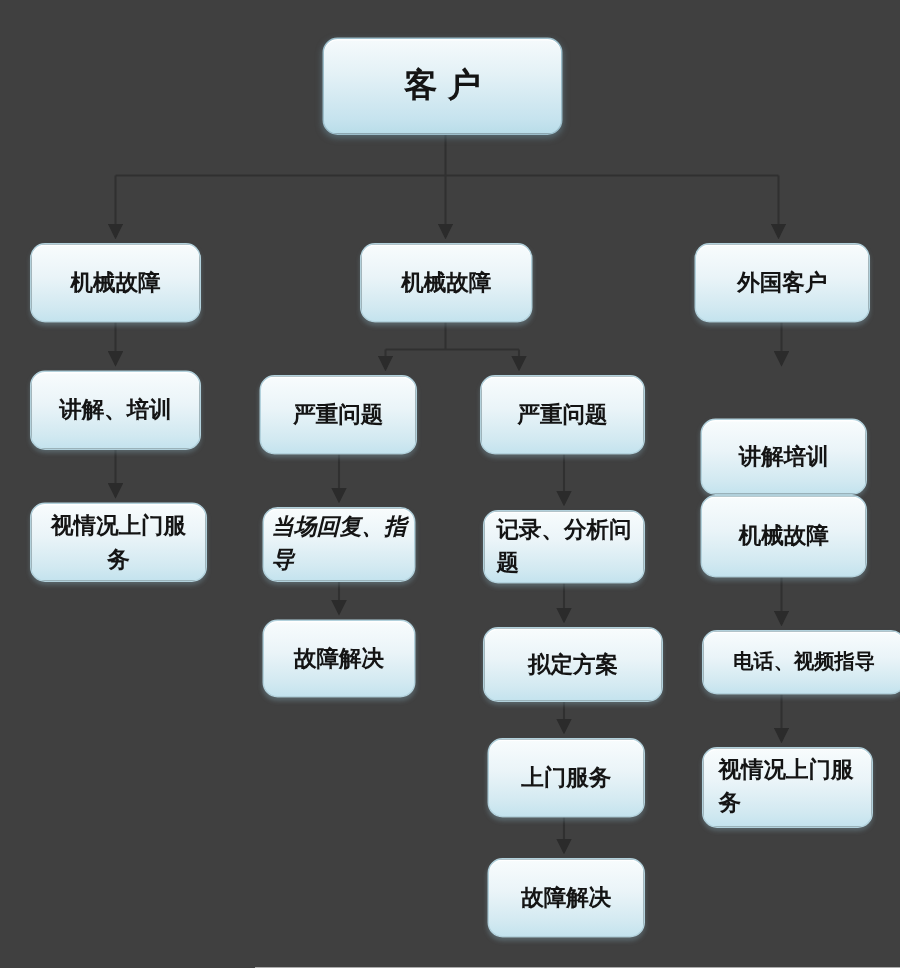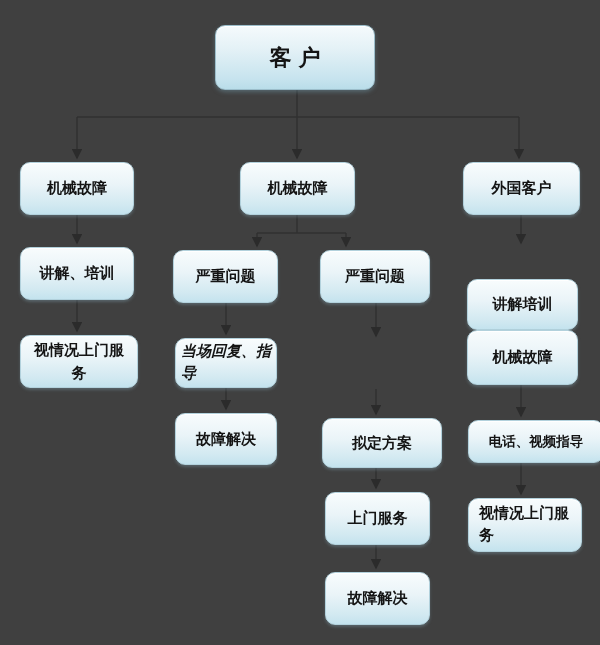--- a/index.html
+++ b/index.html
@@ -90,20 +90,21 @@
   <div class="node" style="left:20px;top:335px;width:118px;height:53px;">视情况上门服务</div>
 
   <div class="node" style="left:173px;top:250px;width:105px;height:53px;">严重问题</div>
 
   <div class="node" style="left:320px;top:250px;width:110px;height:53px;">严重问题</div>
 
   <div class="node wrap" style="left:175px;top:338px;width:102px;height:50px;padding:2px 5px;font-style:italic;">当场回复、指导</div>
 
   <div class="node" style="left:175px;top:413px;width:102px;height:52px;">故障解决</div>
 
+  <div class="node wrap" style="left:322px;top:340px;width:108px;height:49px;padding:2px 8px;">记录、分析问题</div>
 
   <div class="node" style="left:322px;top:418px;width:120px;height:50px;">拟定方案</div>
 
   <div class="node" style="left:325px;top:492px;width:105px;height:53px;">上门服务</div>
 
   <div class="node" style="left:325px;top:572px;width:105px;height:53px;">故障解决</div>
 
   <div class="node" style="left:467px;top:247px;width:111px;height:51px;margin-top:32px;">讲解培训</div>
 
   <div class="node" style="left:467px;top:330px;width:111px;height:55px;">机械故障</div>

